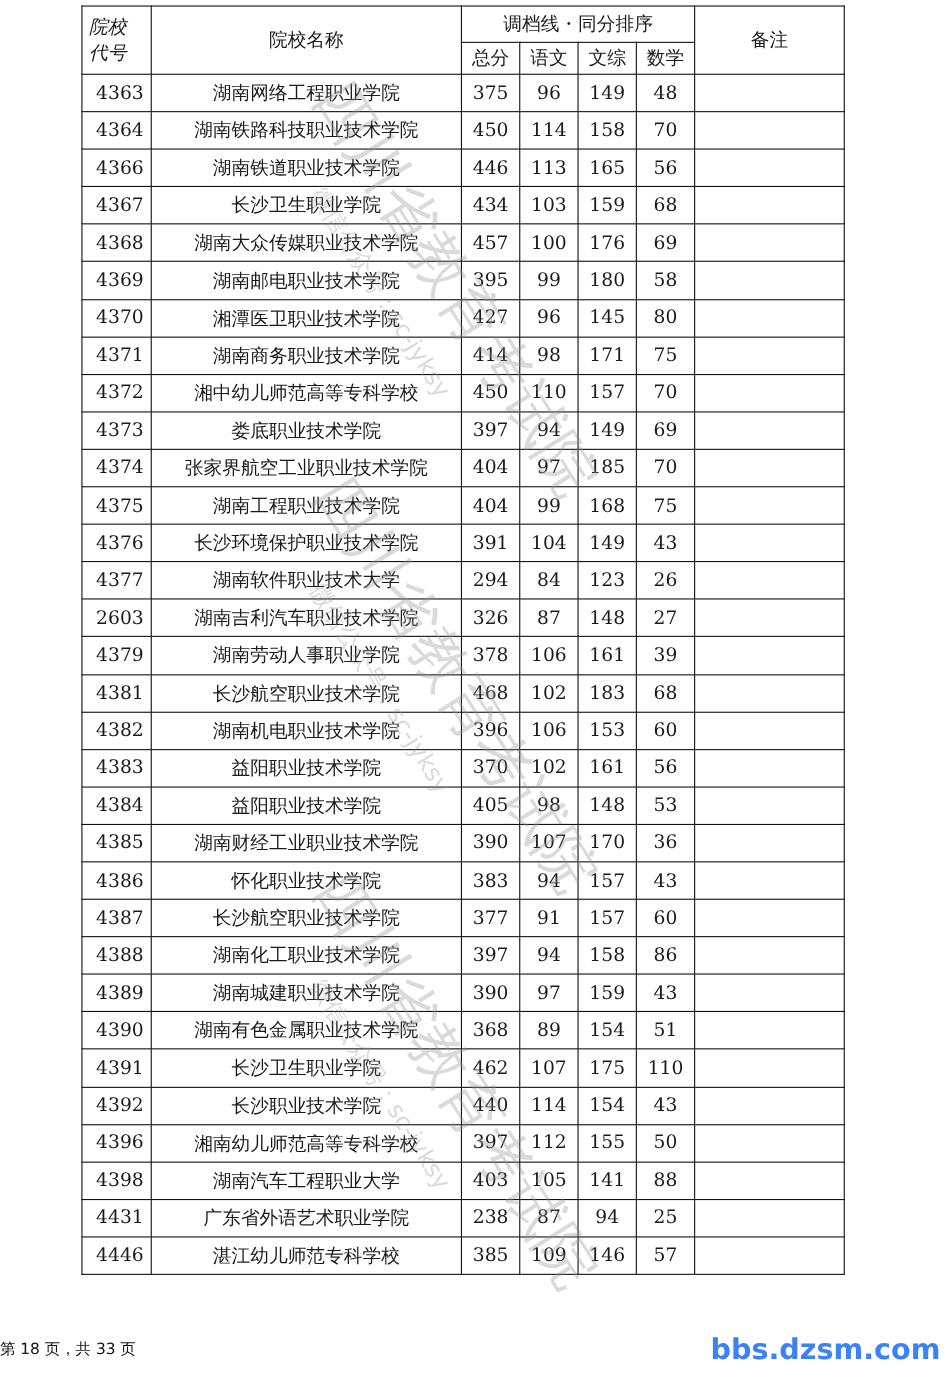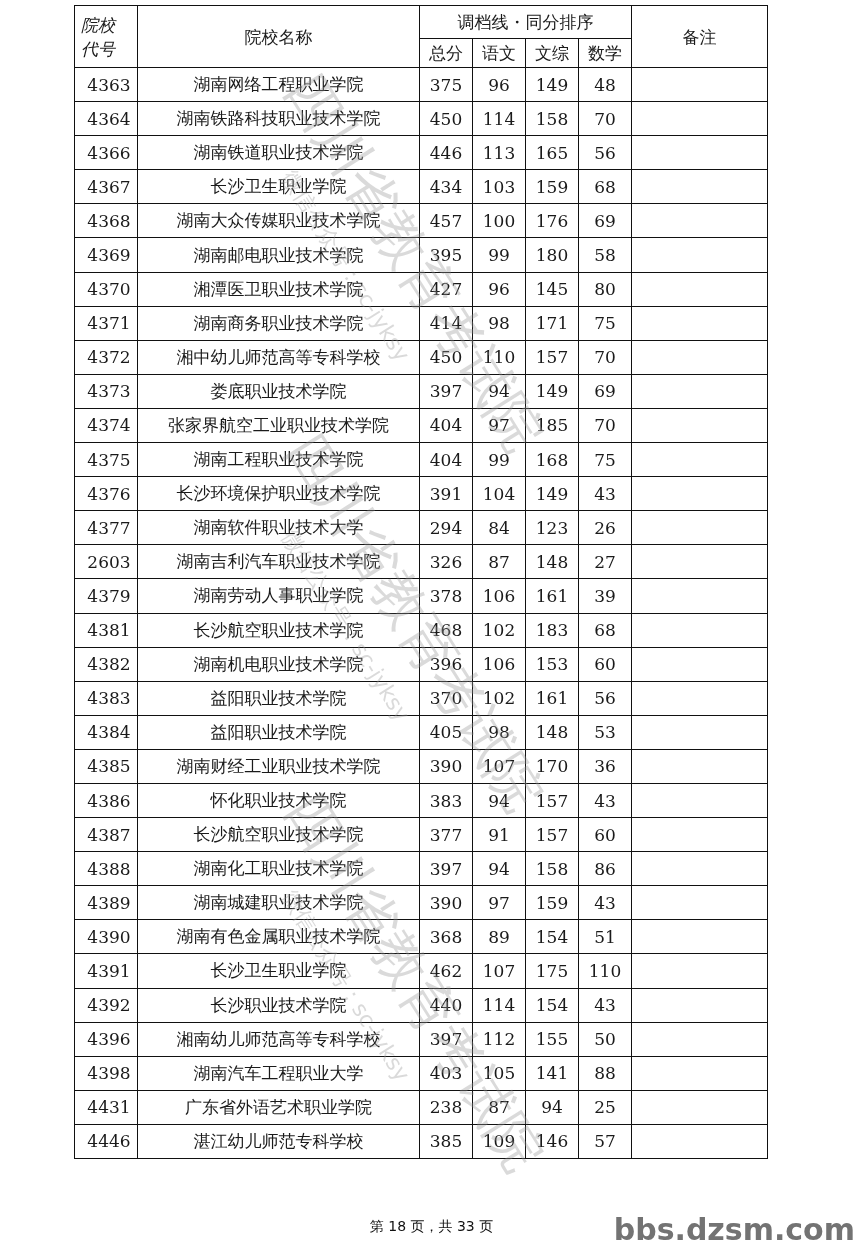--- a/index.html
+++ b/index.html
@@ -13,24 +13,24 @@
   .h1 th { height: 32px; }
   .h2 th { height: 28px; }
   .tbl tbody td { height: 33.1px; }
   .c-code { width: 56px; text-align: left; padding-left: 6px !important; }
   .c-name { width: 282px; }
   .c-num { width: 53px; }
   .c-note { width: 136px; }
   .hdr-code { text-align: left !important; padding-left: 6px !important; line-height: 24px !important; font-style: italic; }
   .watermark { position: absolute; pointer-events: none; color: rgba(150,150,150,0.35);
                font-family: "DejaVu Sans", sans-serif; transform-origin: left top; white-space: nowrap; }
-  .footer { position: absolute; top: 1218px; left: 0; width: 863px; text-align: center;
+  .footer { position: absolute; top: 1218px; left: 0; width: 863px; text-align: left;
             font-family: "DejaVu Sans", "Liberation Sans", sans-serif; font-size: 14px; color: #111; }
   .site { position: absolute; right: 8px; top: 1212px; font-family: "DejaVu Sans", sans-serif;
-          font-size: 30px; font-weight: bold; color: #737373; letter-spacing: 0px; text-align: right; }
+          font-size: 26px; font-weight: bold; color: #3b82f6; letter-spacing: 0px; text-align: right; }
 </style>
 </head>
 <body>
 
 <table class="tbl">
   <colgroup>
     <col class="c-code">
       <col class="c-name">
       <col class="c-num">
       <col class="c-num">

